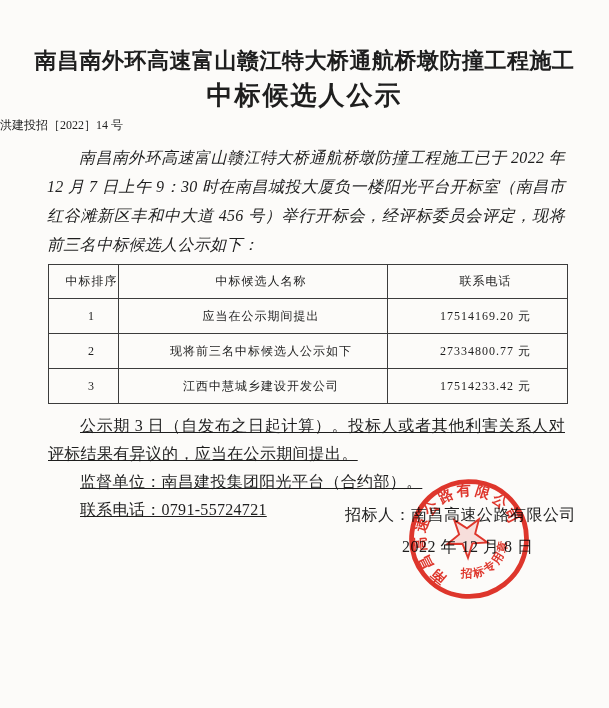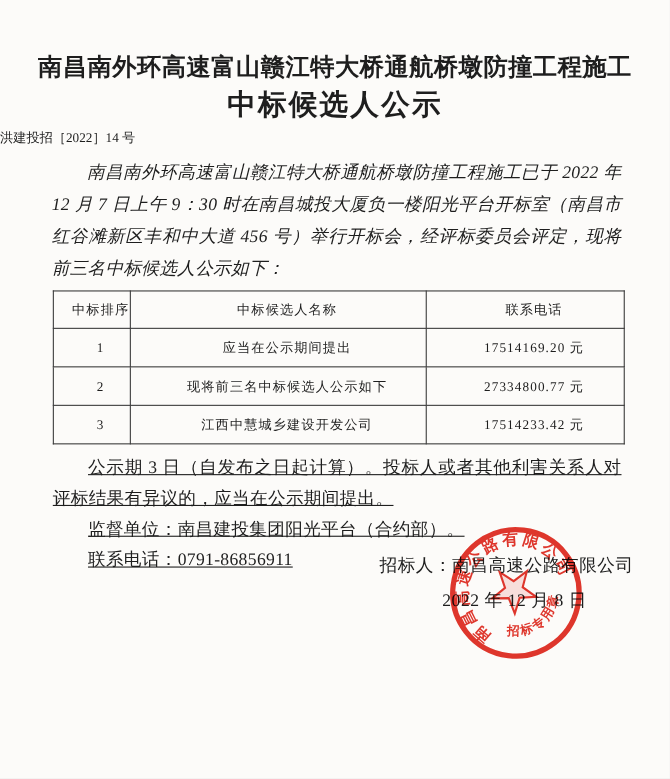--- a/index.html
+++ b/index.html
@@ -139,21 +139,21 @@
       <tr>
         <td>3</td>
         <td>江西中慧城乡建设开发公司</td>
         <td>17514233.42 元</td>
       </tr>
     </tbody>
   </table>
 
   <p class="note first">公示期 3 日（自发布之日起计算）。投标人或者其他利害关系人对评标结果有异议的，应当在公示期间提出。</p>
   <p class="note">监督单位：南昌建投集团阳光平台（合约部）。</p>
-  <p class="note">联系电话：0791-86856911</p>
+  <p class="note">联系电话：0791-55724721</p>
 
   <div class="sig">
     <div>招标人：南昌高速公路有限公司</div>
     <div class="sig-date">2022 年 12 月 8 日</div>
   </div>
 
   <svg class="seal" viewBox="0 0 140 140" xmlns="http://www.w3.org/2000/svg">
     <g transform="rotate(-38 70 70)">
       <circle cx="70" cy="70" r="60" fill="none" stroke="#df261b" stroke-width="5"></circle>
       <path id="sealTopArc" d="M 26.8 85.7 A 46 46 0 1 1 113.2 85.7" fill="none"></path>

